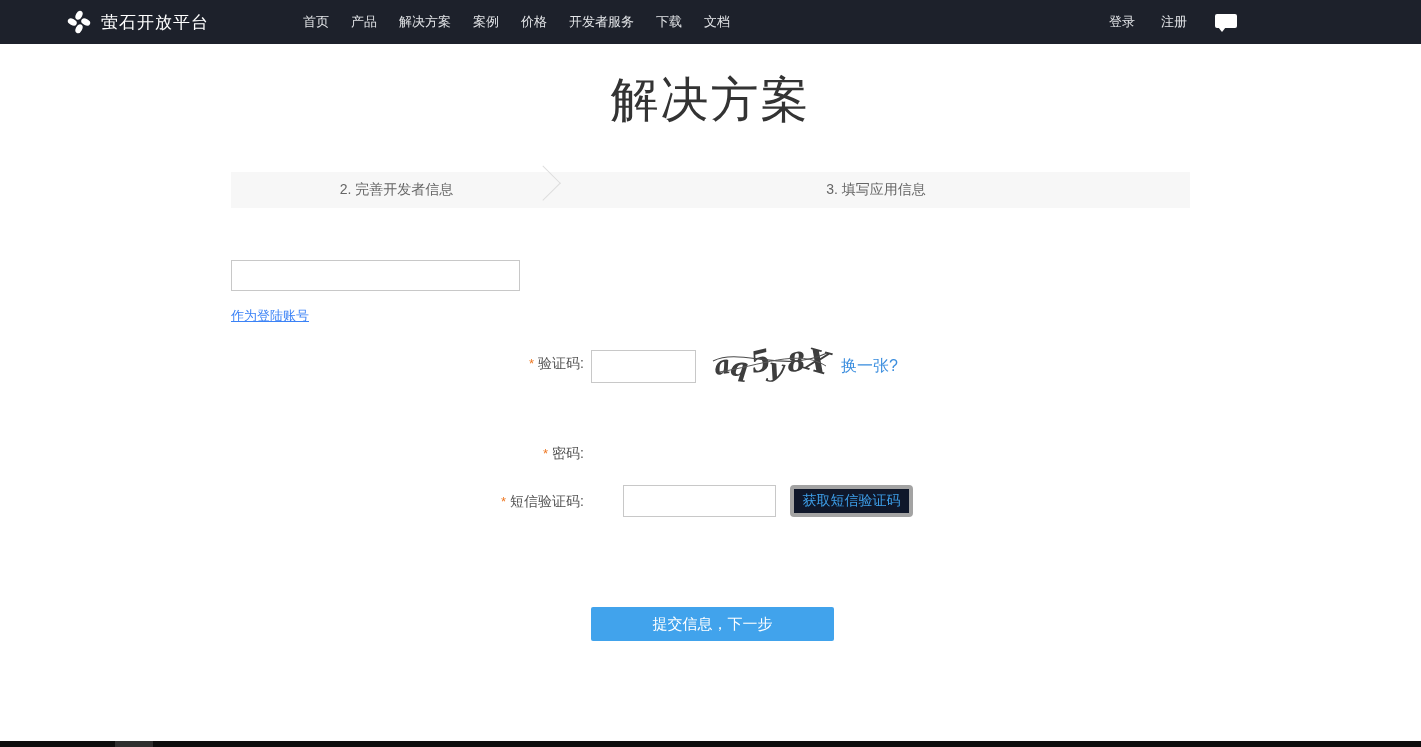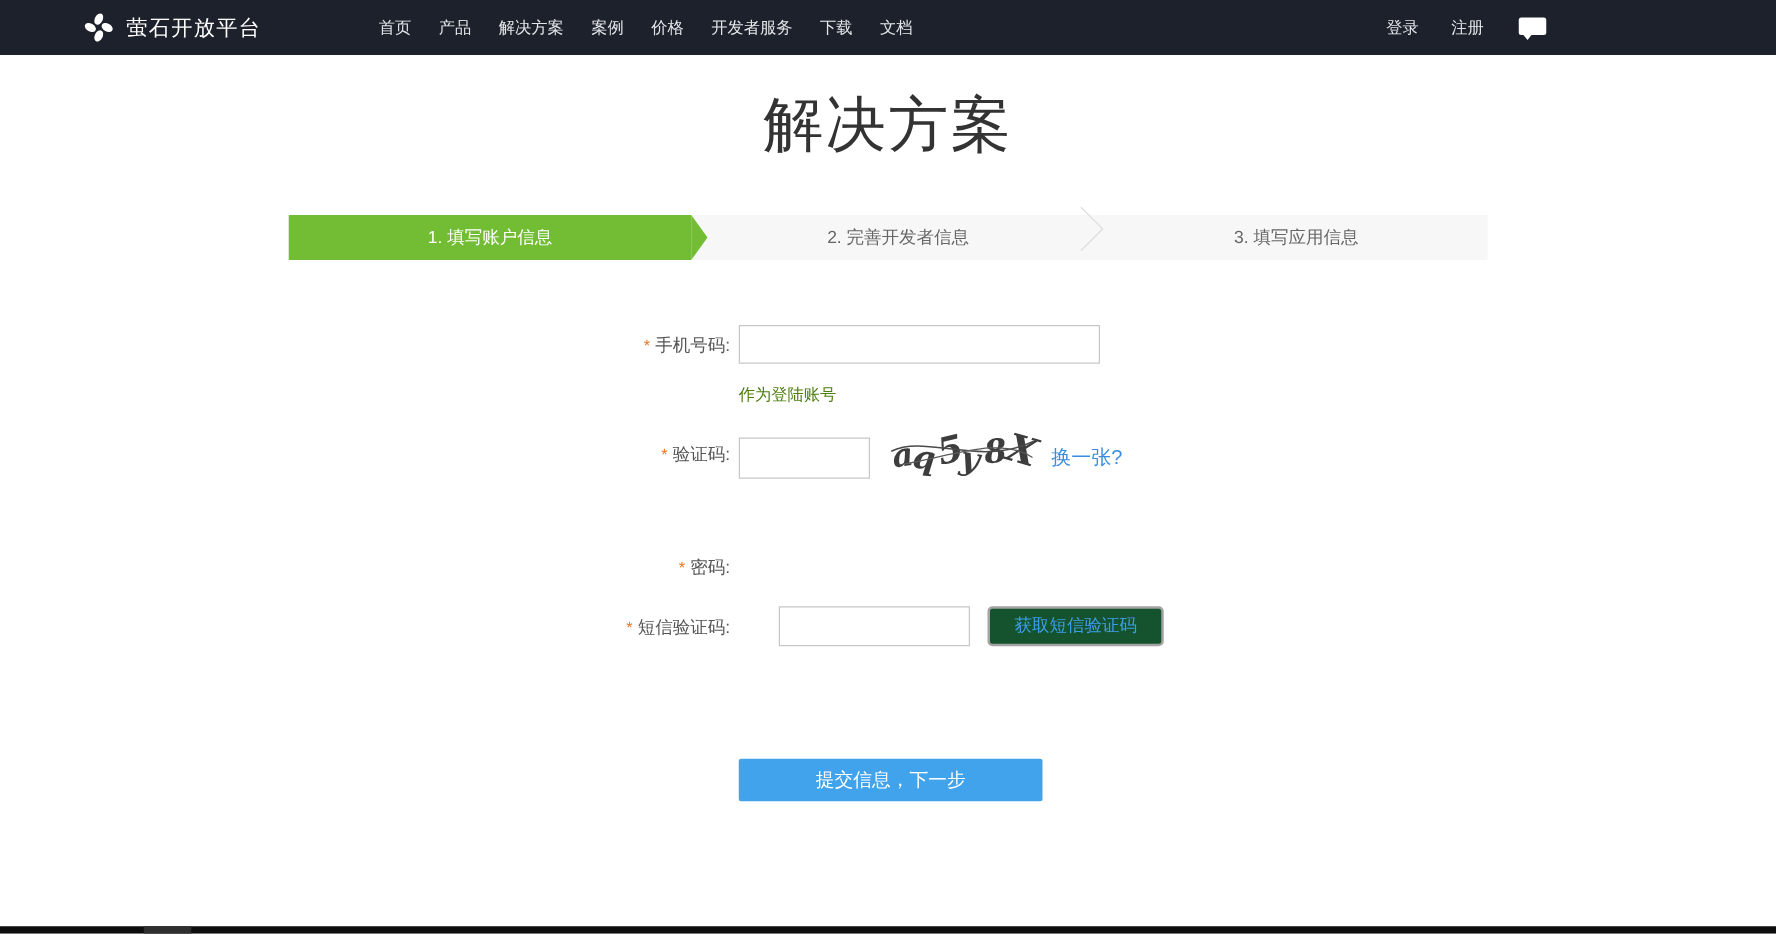--- a/index.html
+++ b/index.html
@@ -44,21 +44,21 @@
   
   .form { width:959px; margin:52px auto 0; }
   .row { display:flex; align-items:flex-start; }
   .lbl { width:360px; text-align:right; padding-right:7px; font-size:14px; color:#555;
          padding-top:8px; white-space:nowrap; }
   .req { color:#ee7722; margin-right:4px; font-size:13px; }
   .ctl { display:flex; flex-direction:column; }
   .ctl-inline { display:flex; flex-direction:row; align-items:center; }
   input.txt { width:289px; height:31px; border:1px solid #c8c8c8; font-size:14px;
               padding:0 8px; outline:none; background:#fff; }
-  .hint { margin-top:16px; font-size:13px; color:#4d7c0f; }
+  .hint { margin-top:16px; font-size:13px; color:#3b82f6;text-decoration:underline; }
 
   .row-phone   { margin-bottom:22px; }
   .row-captcha { margin-bottom:52px; }
   .row-password{ margin-bottom:22px; }
   .row-confirm { margin-bottom:23px; }
   .row-sms     { margin-bottom:53px;gap:32px; }
   .row-agree   { margin-bottom:29px; }
 
   input.captcha-input { width:105px; height:33px; }
   .captcha-img { width:118px; height:38px; margin-left:15px; position:relative;
@@ -69,22 +69,22 @@
   .captcha-text span:nth-child(2){ transform:rotate(6deg) translateY(8px); margin-left:1px; }
   .captcha-text span:nth-child(3){ transform:rotate(-14deg) translateY(2px) scale(1.12); margin-left:2px; }
   .captcha-text span:nth-child(4){ transform:rotate(10deg) translateY(9px); margin-left:1px; }
   .captcha-text span:nth-child(5){ transform:rotate(-6deg) translateY(3px); margin-left:2px; }
   .captcha-text span:nth-child(6){ transform:rotate(16deg) scale(1.18) translateY(2px); margin-left:3px; }
   .captcha-lines { position:absolute; left:0; top:0; width:118px; height:38px; pointer-events:none; }
   .refresh-link { margin-left:12px; font-size:16px; color:#3a8dde; text-decoration:none;
                   align-self:center; cursor:pointer; }
 
   input.sms-input { width:153px; height:32px; }
-  .sms-btn { width:141px; height:32px; margin-left:14px; background:#14532d;
-             border:2px solid #a3a3a3; border-radius:4px; color:#3d9ee8;
+  .sms-btn { width:123px; height:32px; margin-left:14px; background:#0f172a;
+             border:4px solid #a3a3a3; border-radius:4px; color:#3d9ee8;
              font-size:14px; cursor:pointer; }
 
   .agree-wrap { display:flex; align-items:center; }
   .checkbox { width:15px; height:15px; border:1.5px solid #333; display:inline-flex;
               align-items:center; justify-content:center; font-size:13px; line-height:1;
               color:#222; cursor:pointer; background:#fff; }
   .checkbox.checked::after { content:"✓"; font-weight:700; }
   .agree-text { margin-left:10px; font-size:14px; color:#555; }
   .agree-link { font-size:14px; color:#4a9ee0; text-decoration:none; margin-left:4px; cursor:pointer; }
 
@@ -129,38 +129,32 @@
     <div class="chat-icon">
       <div class="bubble"></div>
         <div class="tail"></div>
     </div>
   </div>
 </div>
 
 <h1 class="page-title">解决方案</h1>
 
 <div class="steps">
-  <div class="step step1">
-    <span>1. 填写账户信息</span>
-  </div>
   <div class="step step2">
     <span>2. 完善开发者信息</span>
     <i class="step-chevron"></i>
   </div>
   <div class="step step3">
     <span>3. 填写应用信息</span>
   </div>
 </div>
 
 <div class="form">
 
   <div class="row row-phone">
-    <div class="lbl">
-      <span class="req">*</span><span>手机号码:</span>
-    </div>
     <div class="ctl">
       <input class="txt" value="" style="">
       <div class="hint">作为登陆账号</div>
     </div>
   </div>
 
   <div class="row row-captcha">
     <div class="lbl">
       <span class="req">*</span><span>验证码:</span>
     </div>

